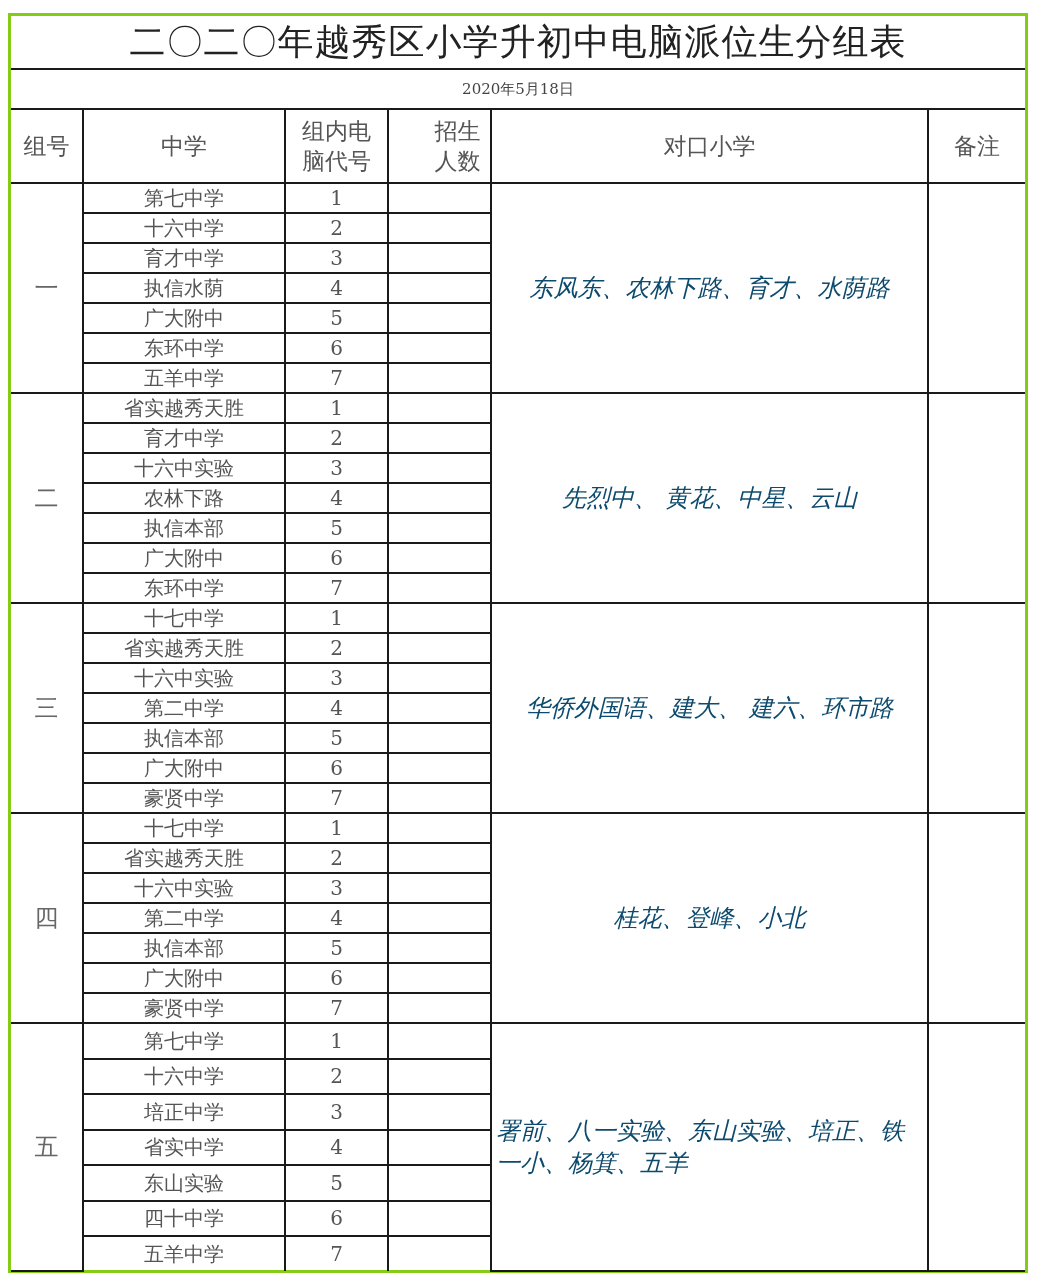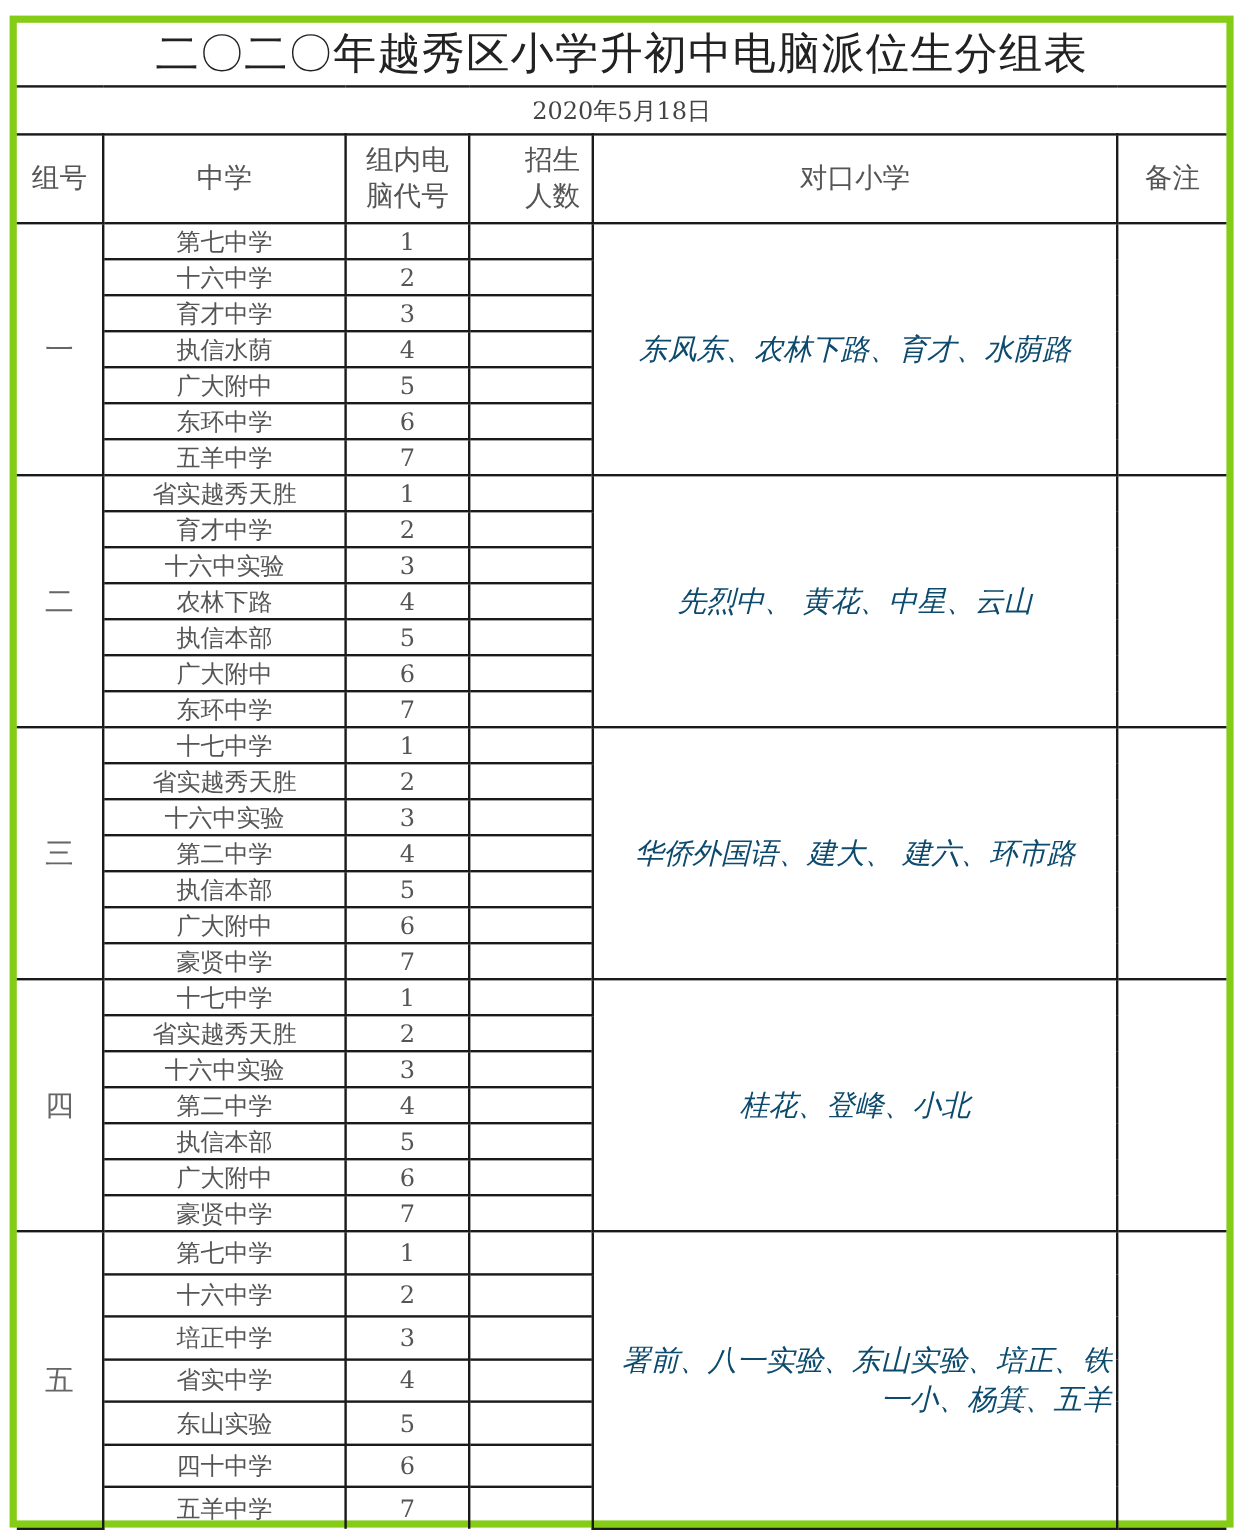--- a/index.html
+++ b/index.html
@@ -1,25 +1,25 @@
 <!DOCTYPE html>
 <html><head>
 <meta charset="utf-8">
 <style>
   html, body { margin: 0; padding: 0; background: #ffffff; }
   body { width: 1038px; height: 1280px; position: relative; overflow: hidden;
          font-family: "DejaVu Serif", "Liberation Serif", serif; color: #333; }
   .sheet { position: absolute; left: 8px; top: 13px; width: 1020px; height: 1260px;
-           border: 6px solid #84cc16; box-sizing: border-box; }
+           border: 3px solid #84cc16; box-sizing: border-box; }
   table.grid { border-collapse: collapse; width: 100%; table-layout: fixed; }
   table.grid td { border: 2px solid #1a1a1a; text-align: center; vertical-align: middle;
                   padding: 0; overflow: hidden; white-space: nowrap; }
   .title-cell { height: 52px; font-family: "DejaVu Sans", "Liberation Sans", sans-serif;
                 font-size: 36px; color: #222; letter-spacing: 1px; border-top: none !important; }
-  .date-cell { height: 38px; font-size: 20px; color: #444; }
+  .date-cell { height: 38px; font-size: 15px; color: #444; }
   .hdr td { height: 72px; font-size: 23px; color: #555; line-height: 30px; white-space: normal; }
   .row-a td.school, .row-a td.code, .row-a td.enroll { height: 28px; font-size: 20px; color: #555; line-height: 26px; }
   .row-b td.school, .row-b td.code, .row-b td.enroll { height: 33.5px; font-size: 20px; color: #555; line-height: 30px; }
   td.group { font-size: 24px; color: #666; }
   td.primary { font-size: 24px; color: #0c4a6e; white-space: normal !important; line-height: 32px; padding: 0 4px !important; font-style: italic; }
   td.notes { }
   .col-group { width: 72px; }
   .col-school { width: 202px; }
   .col-code { width: 103px; }
   .col-enroll { width: 103px; }
@@ -207,21 +207,21 @@
         <tr class="row-a">
           <td class="school">豪贤中学</td>
           <td class="code">7</td>
           <td class="enroll"></td>
         </tr>
         <tr class="row-b">
           <td rowspan="7" class="group first-col">五</td>
           <td class="school">第七中学</td>
           <td class="code">1</td>
           <td class="enroll"></td>
-          <td rowspan="7" class="primary" style="text-align: right;">署前、八一实验、东山实验、培正、铁一小、杨箕、五羊</td>
+          <td rowspan="7" class="primary" style="text-align: left;">署前、八一实验、东山实验、培正、铁一小、杨箕、五羊</td>
           <td rowspan="7" class="notes last-col"></td>
         </tr>
         <tr class="row-b">
           <td class="school">十六中学</td>
           <td class="code">2</td>
           <td class="enroll"></td>
         </tr>
         <tr class="row-b">
           <td class="school">培正中学</td>
           <td class="code">3</td>

